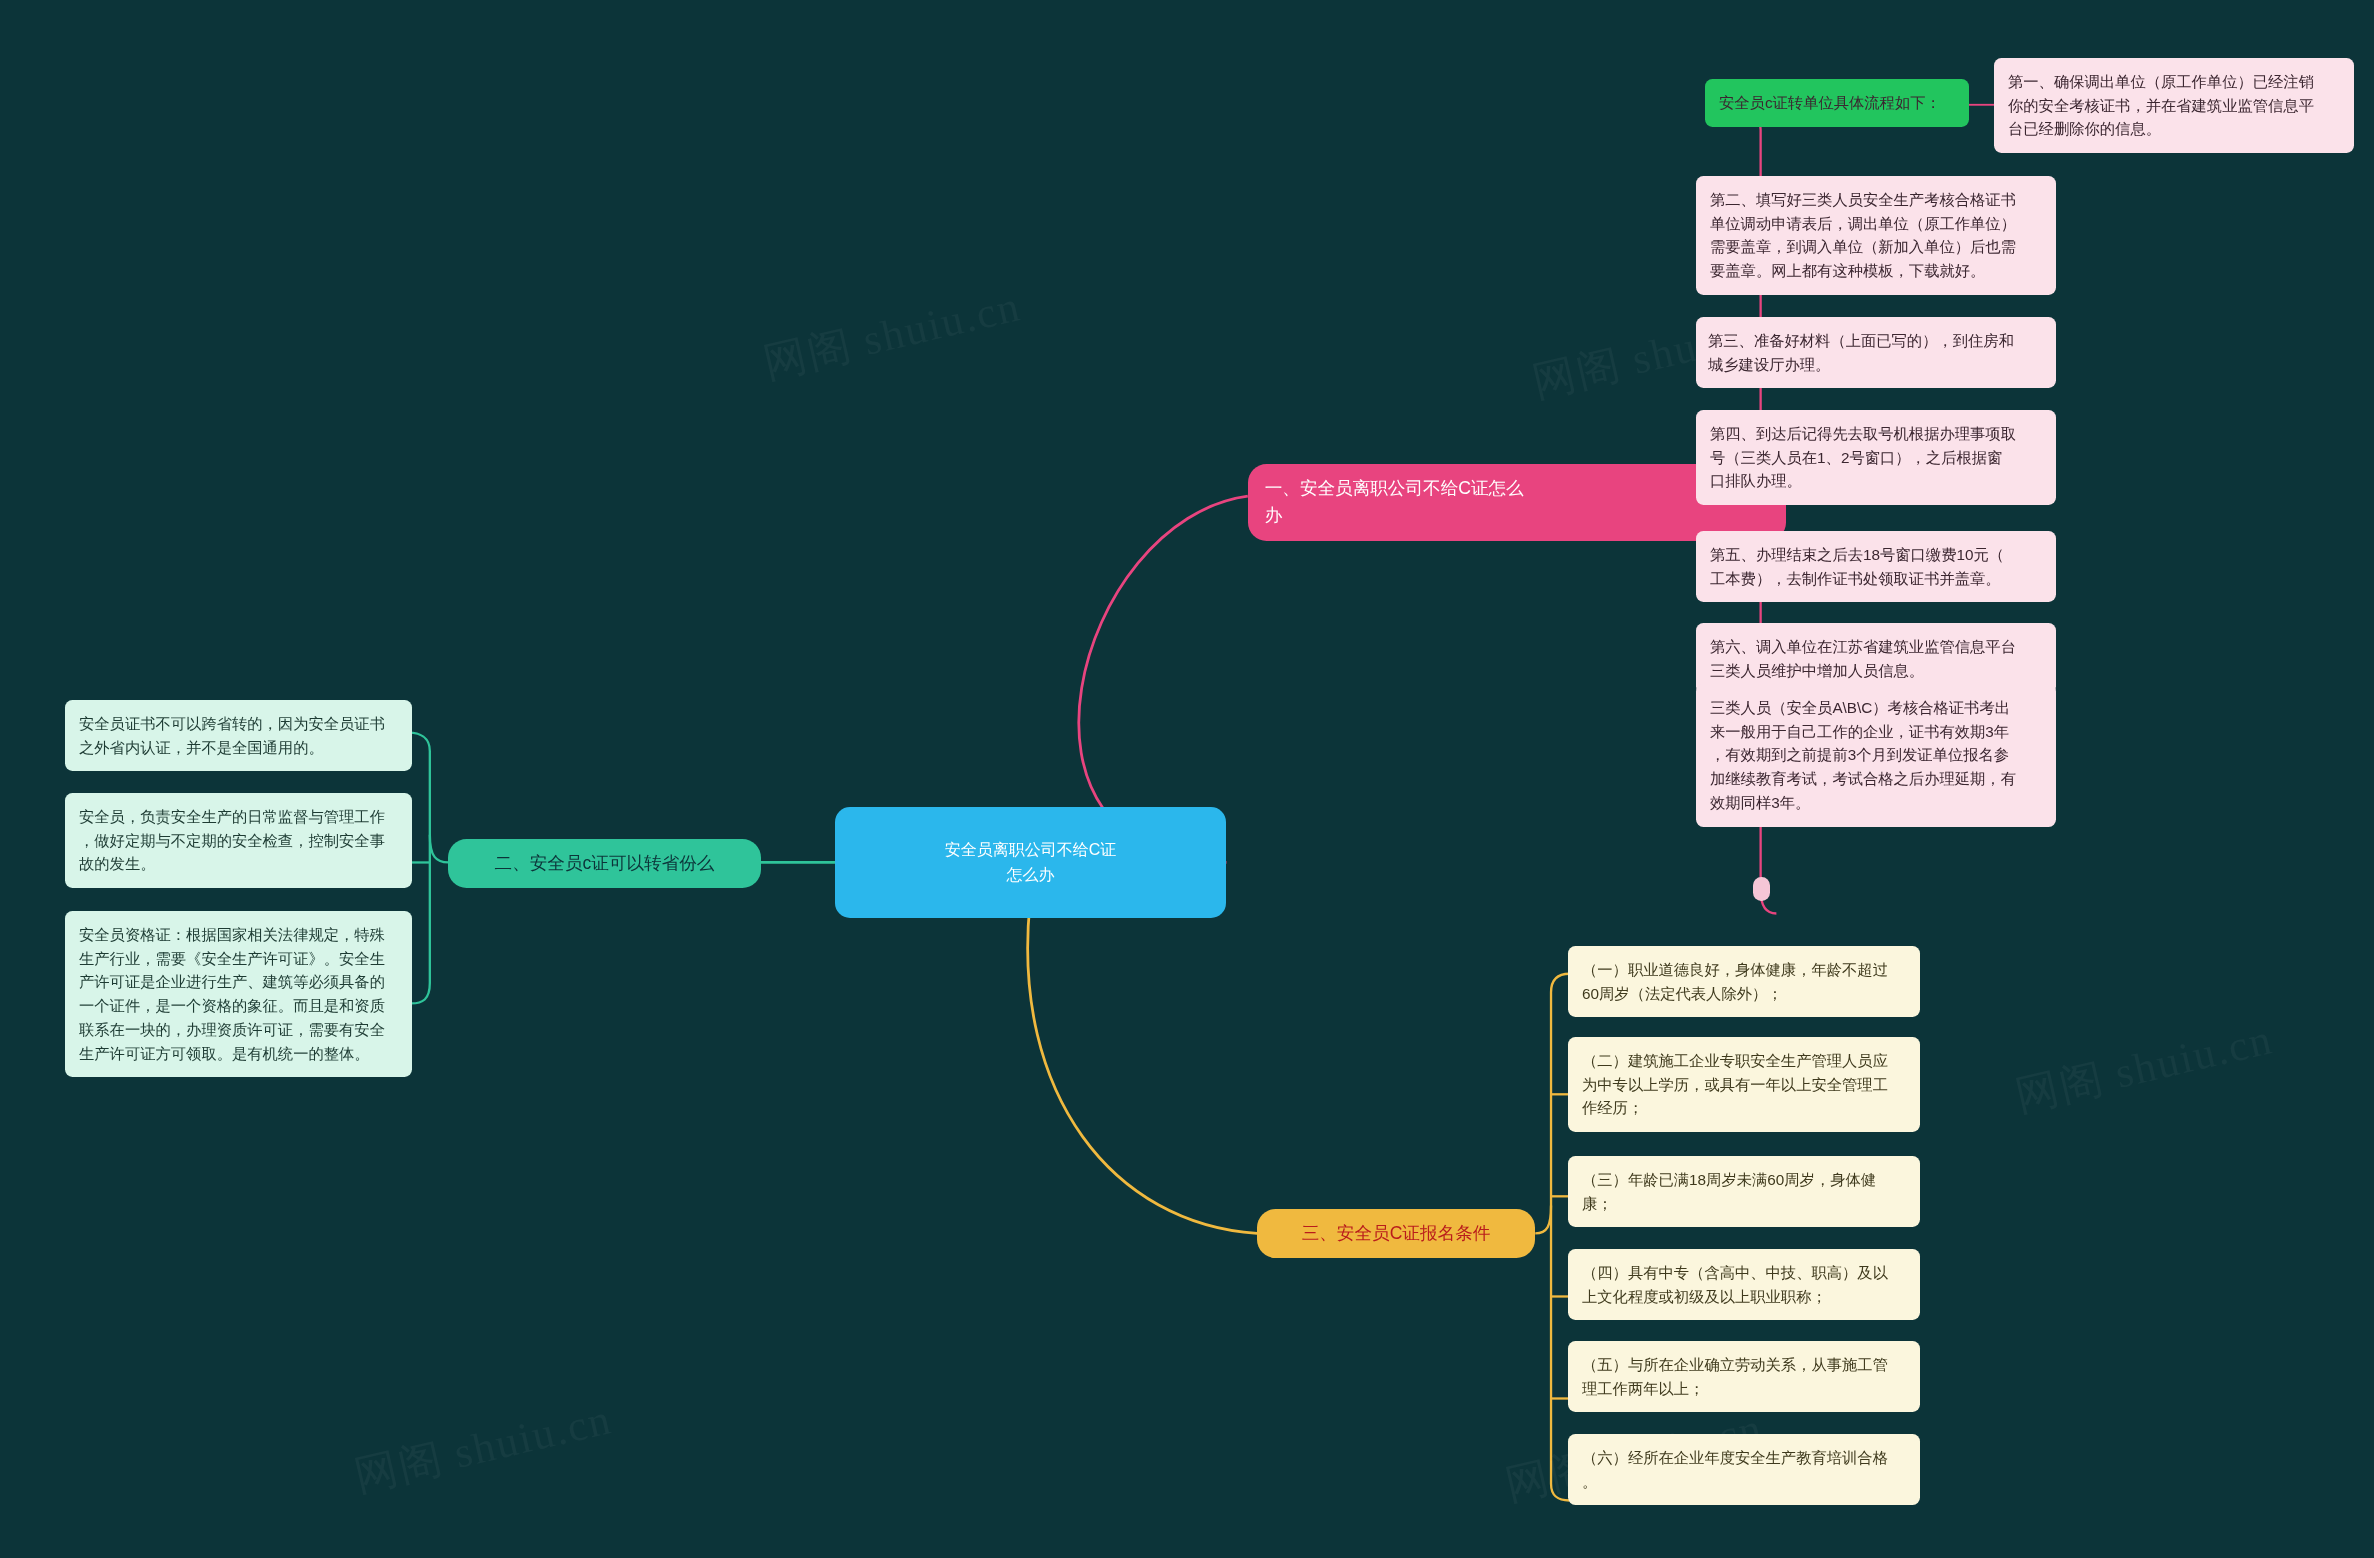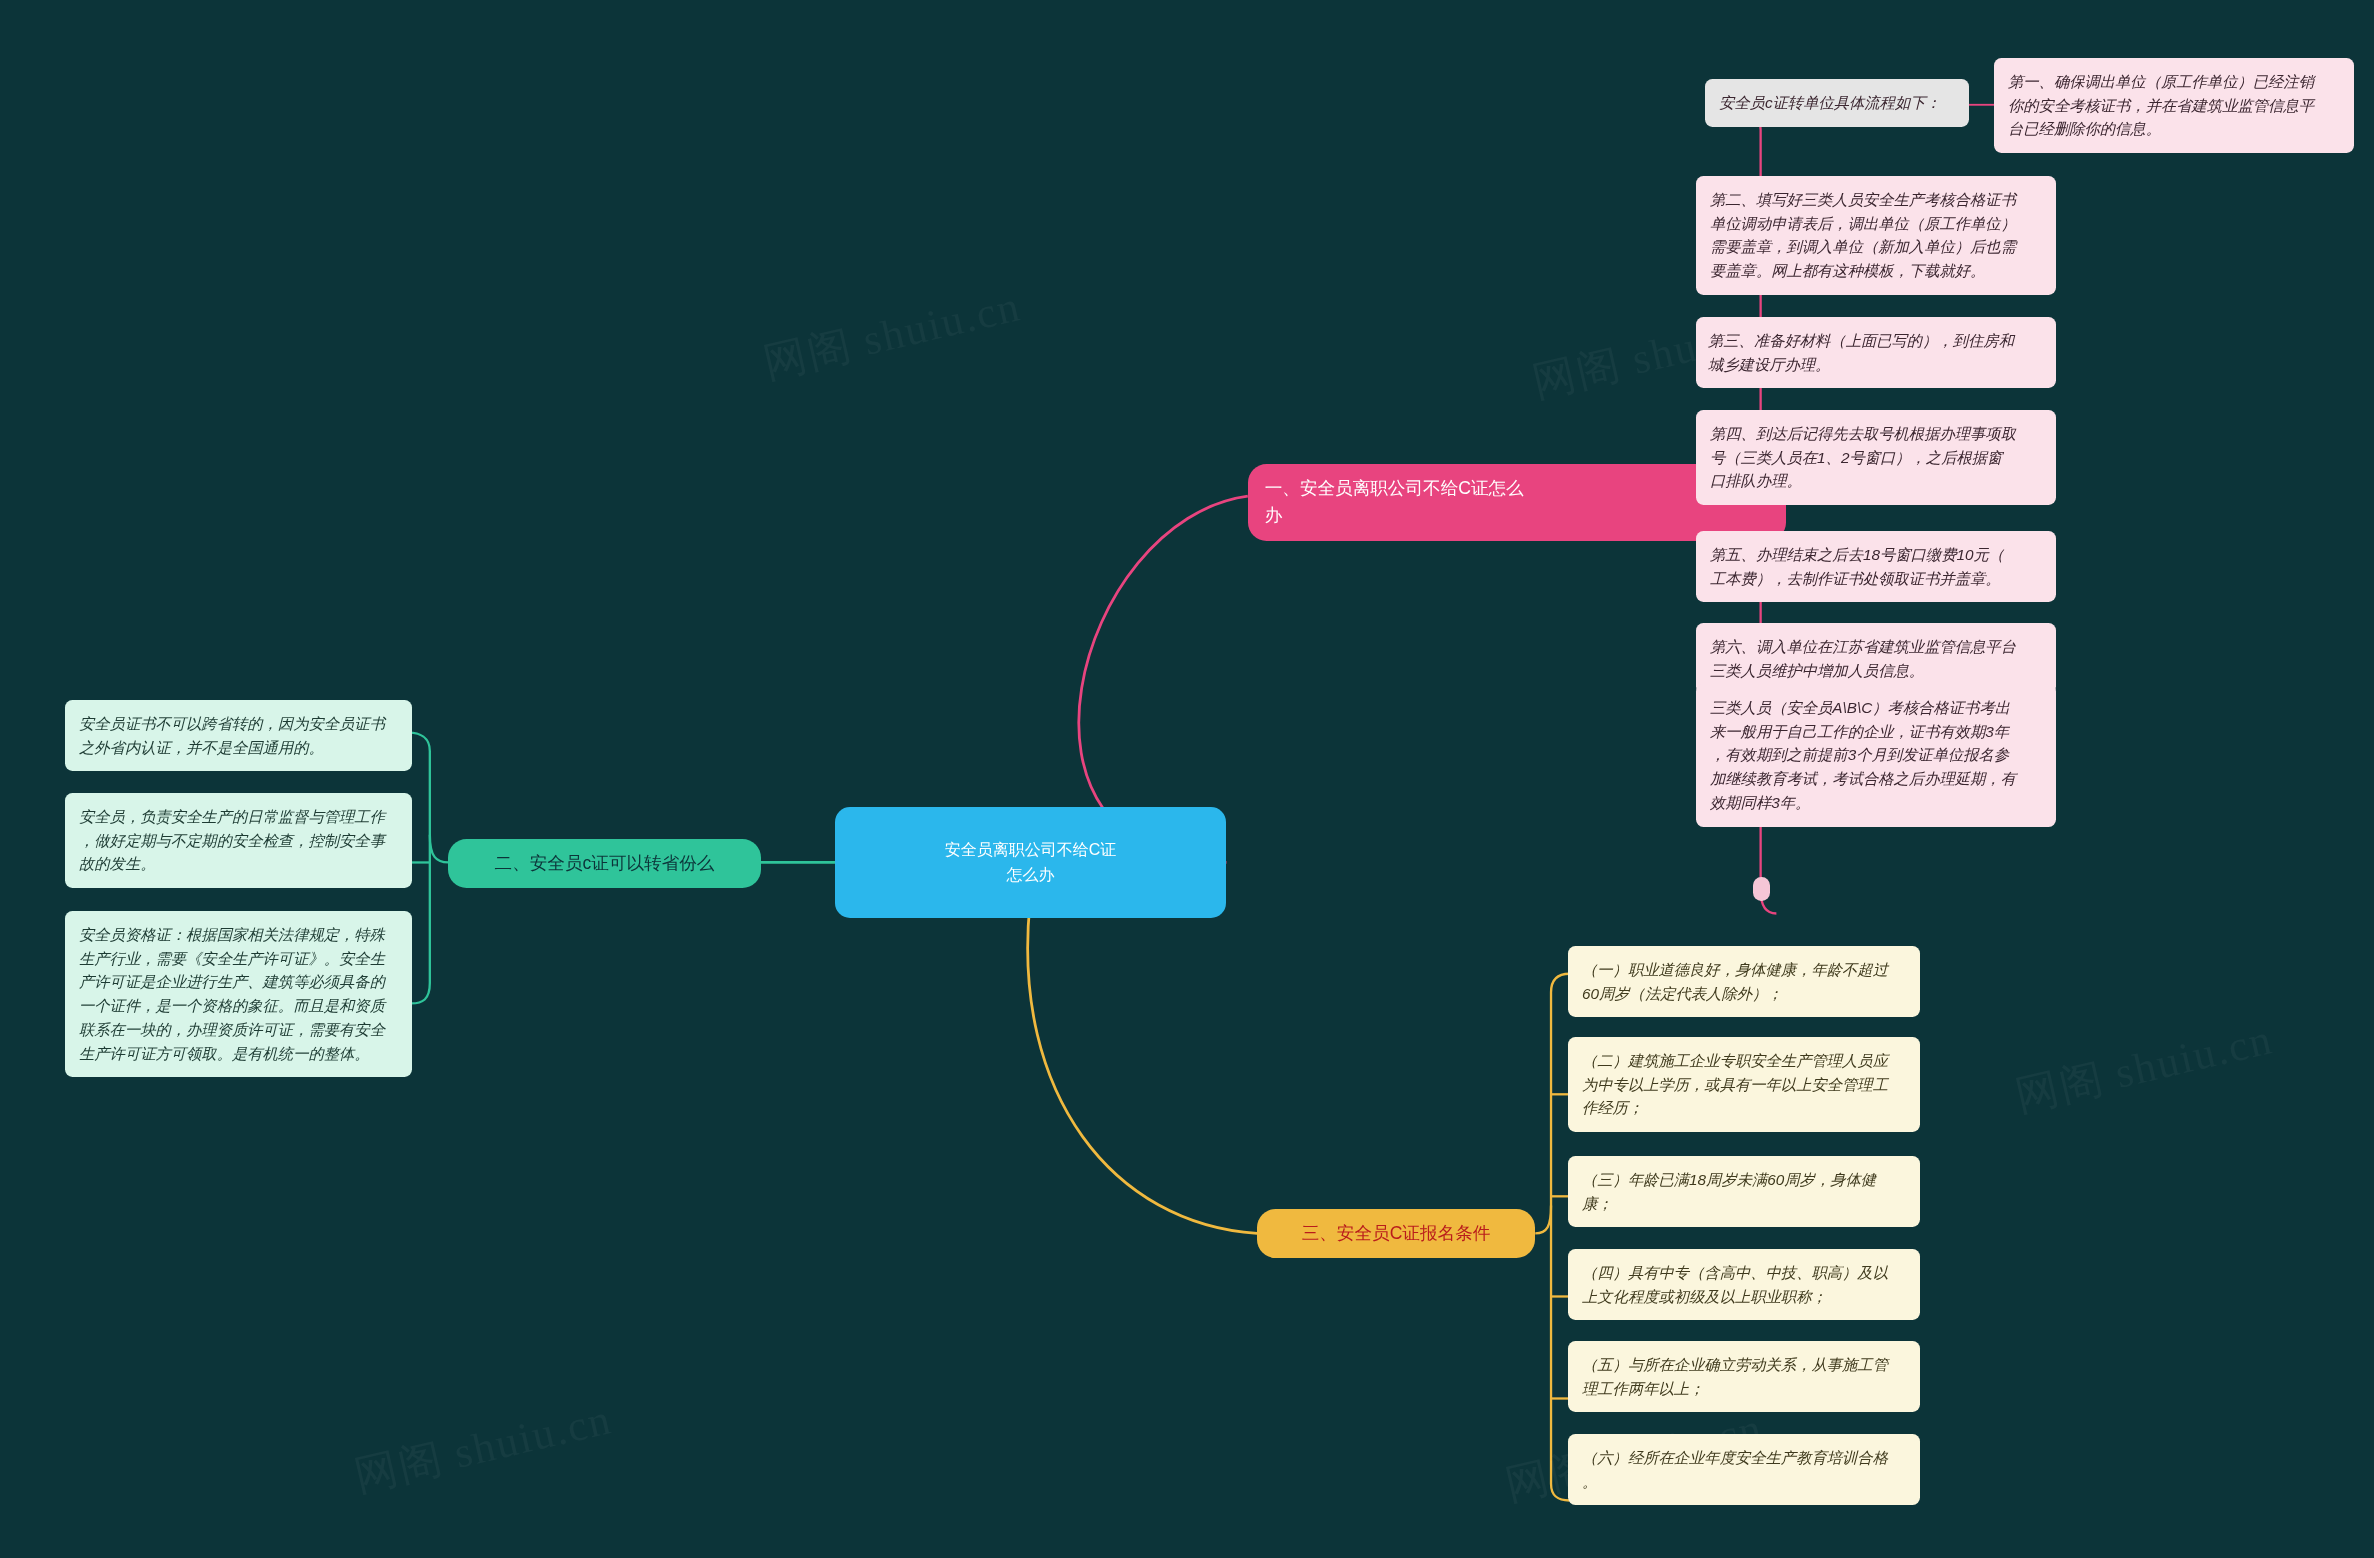--- a/index.html
+++ b/index.html
@@ -53,24 +53,23 @@
   }
   .branch-1{background:#e8447f;}
   .branch-2{background:#2fc49a;color:#0c3439;justify-content:center;}
   .branch-3{background:#f0b93f;color:#b91c1c;justify-content:center;}
 
   
   .leaf{
     font-size:15.3px;
     padding:12px 14px;
     border-radius:7.4px;
-    font-style:italic;
   }
   .leaf-pink{background:#fbe2ea;color:#3b2630;}
-  .leaf-pink2{background:#e5e5e5;color:#3b2630;}
+  .leaf-pink2{background:#22c55e;color:#3b2630;}
   .leaf-mint{background:#d8f5e9;color:#1d3b33;}
   .leaf-cream{background:#fbf6dd;color:#3f3a1d;}
 
   .dot{
     position:absolute;width:16.7px;height:24px;border-radius:8.3px;
     background:#f5c6d6;
   }
 </style>
 </head>
 <body>

